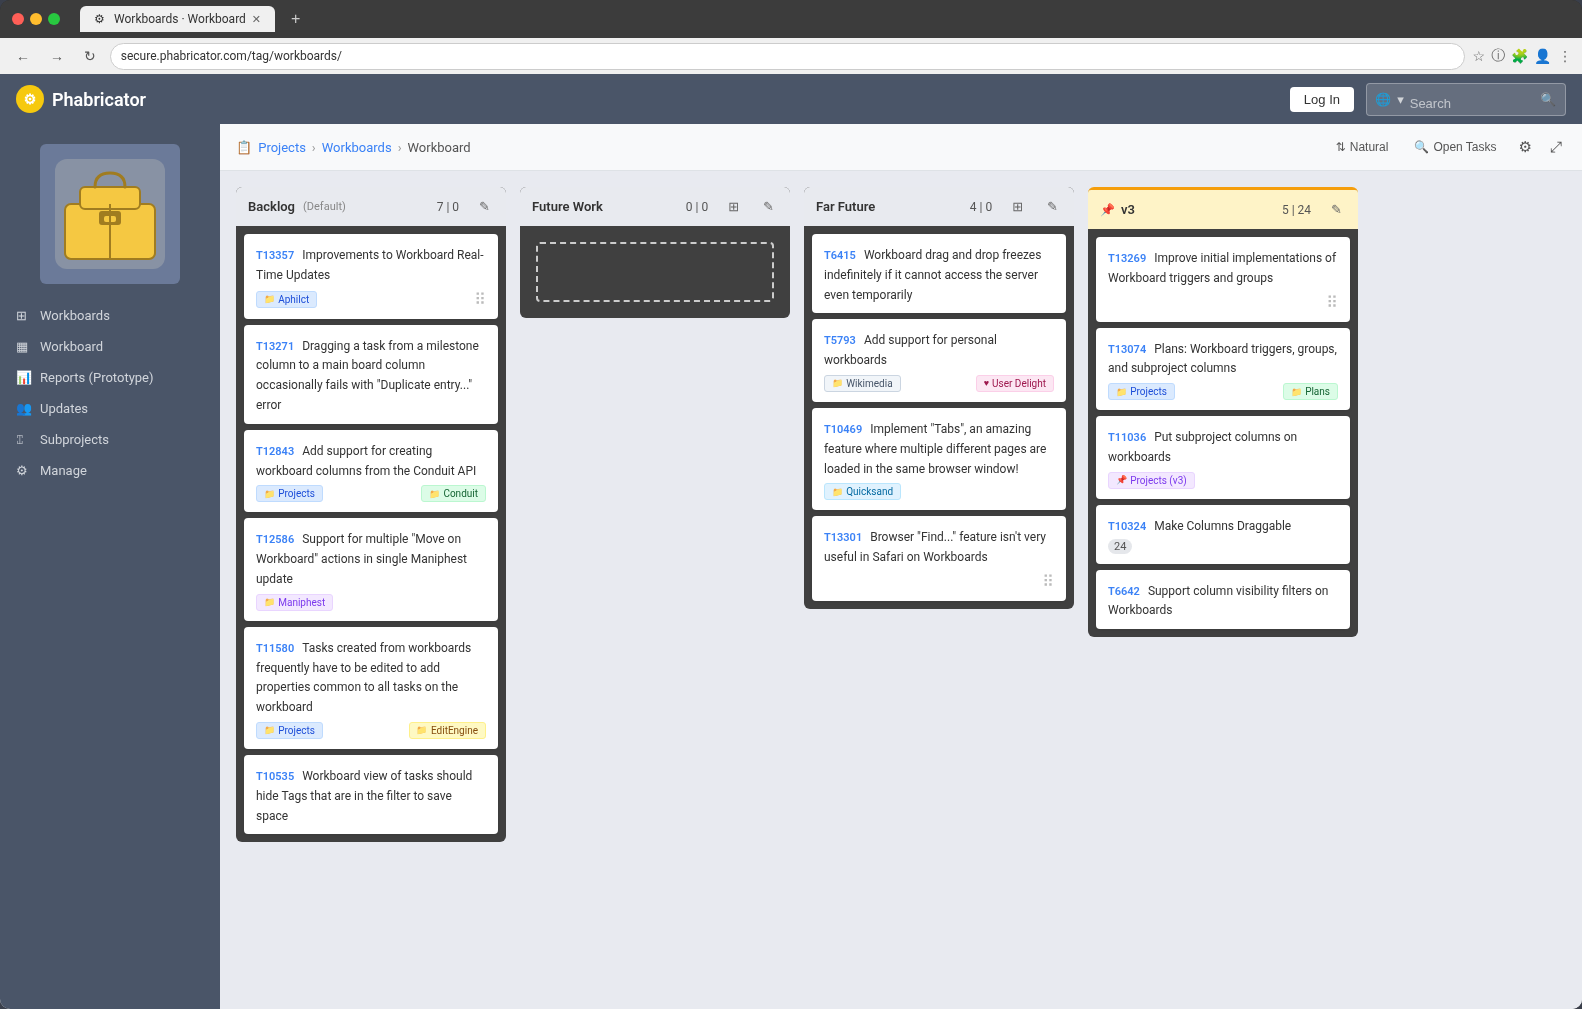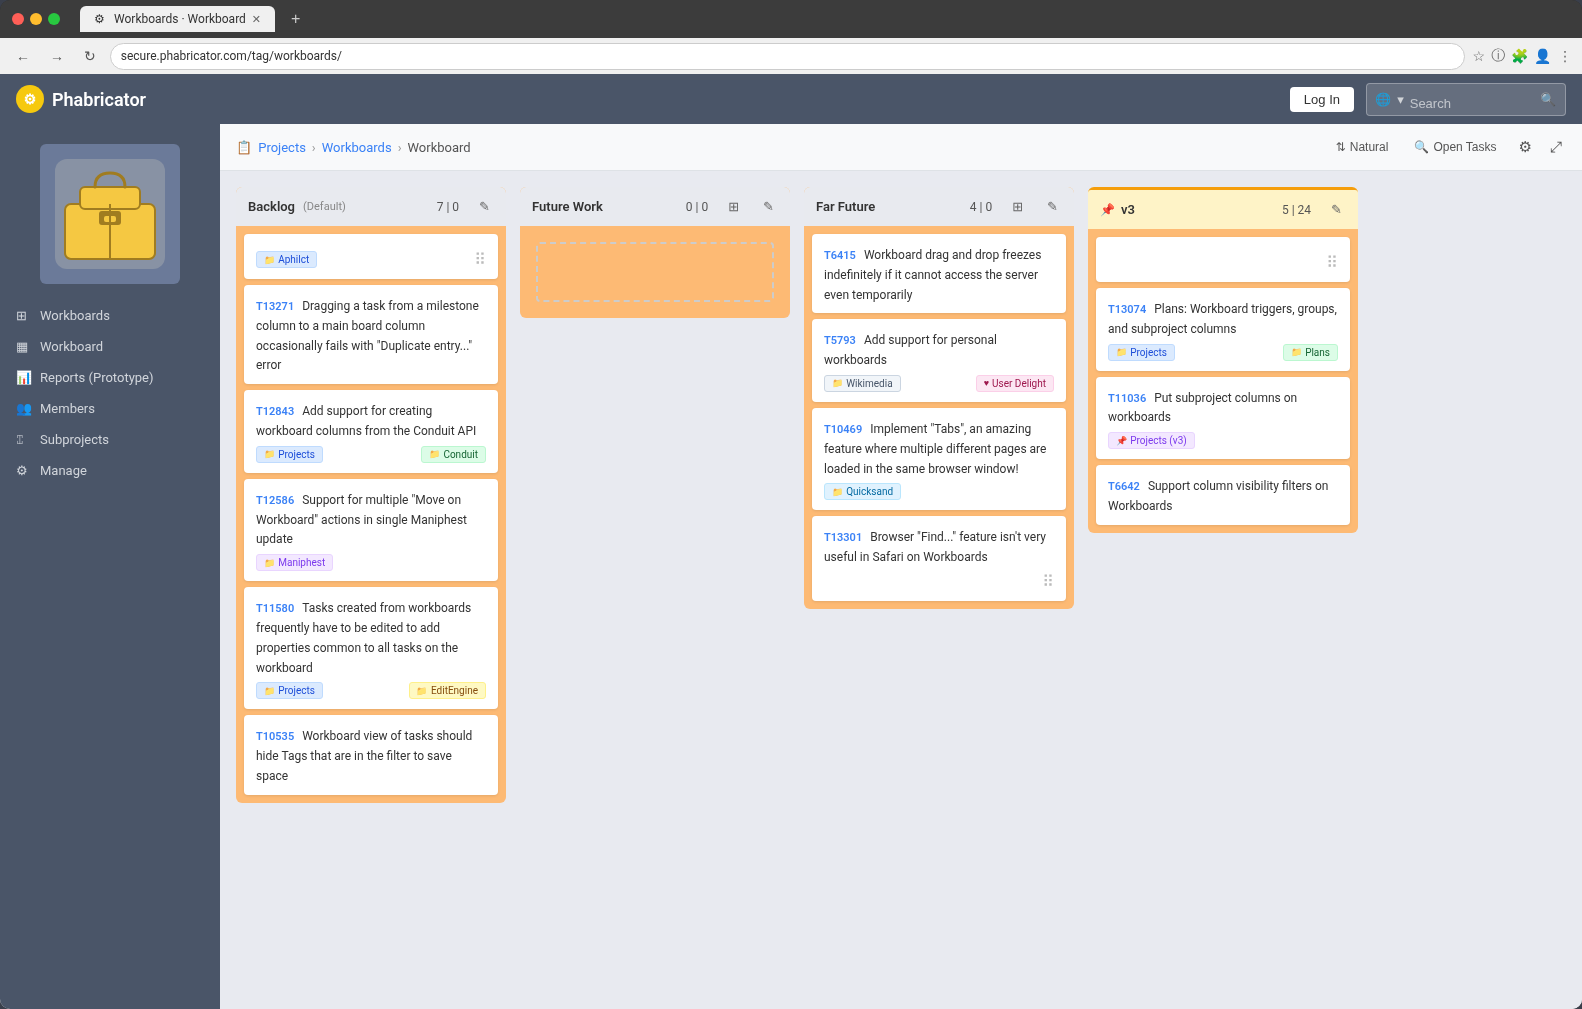--- a/index.html
+++ b/index.html
@@ -52,21 +52,21 @@
     .breadcrumb a { color: #3b82f6; text-decoration: none; }
     .breadcrumb-sep { color: #999; }
     .content-toolbar { display: flex; align-items: center; gap: 10px; }
     .toolbar-btn { background: none; border: none; font-size: 12px; color: #555; cursor: pointer; display: flex; align-items: center; gap: 4px; padding: 4px 8px; border-radius: 3px; }
     .toolbar-icon-btn { background: none; border: none; color: #555; cursor: pointer; font-size: 15px; padding: 4px; }
 
     
     .boards-container { flex: 1; overflow-x: auto; overflow-y: hidden; padding: 16px; display: flex; gap: 14px; align-items: flex-start; }
 
     
-    .board-column { width: 270px; flex-shrink: 0; background: #fdba74; border-radius: 6px; display: flex; flex-direction: column; max-height: calc(100vh - 200px); }
+    .board-column { width: 270px; flex-shrink: 0; background: #404040; border-radius: 6px; display: flex; flex-direction: column; max-height: calc(100vh - 200px); }
     .board-column.v3 { width: 270px; border-top: 3px solid #f59e0b; }
     .column-header { padding: 10px 12px; display: flex; align-items: center; justify-content: space-between; background: #e8eaef; border-radius: 6px 6px 0 0; flex-shrink: 0; }
     .column-title { font-size: 13px; font-weight: 600; color: #333; display: flex; align-items: center; gap: 4px; }
     .column-subtitle { font-size: 11px; color: #888; font-weight: normal; margin-left: 4px; }
     .column-count { font-size: 12px; color: #555; }
     .column-actions { display: flex; gap: 16px; align-items: center; }
     .col-action-btn { background: none; border: none; color: #666; cursor: pointer; font-size: 13px; padding: 2px 4px; }
     .column-body { flex: 1; overflow-y: auto; padding: 8px; display: flex; flex-direction: column; gap: 6px; }
 
     
@@ -182,21 +182,21 @@
         <div class="sidebar-item">
           <span class="s-icon">▦</span>
           <span>Workboard</span>
         </div>
         <div class="sidebar-item">
           <span class="s-icon">📊</span>
           <span>Reports (Prototype)</span>
         </div>
         <div class="sidebar-item">
           <span class="s-icon">👥</span>
-          <span>Members</span>
+          <span>Updates</span>
         </div>
         <div class="sidebar-item">
           <span class="s-icon">⑄</span>
           <span>Subprojects</span>
         </div>
         <div class="sidebar-item">
           <span class="s-icon">⚙</span>
           <span>Manage</span>
         </div>
       </div>
@@ -237,20 +237,24 @@
               <div class="column-actions">
                 <span class="column-count">
                   <span>7</span> | <span>0</span>
                 </span>
                 <button class="col-action-btn">✎</button>
               </div>
             </div>
             <div class="column-body">
 
               <div class="task-card">
+                <div>
+                  <span class="task-id">T13357</span>
+                  <span class="task-title">Improvements to Workboard Real-Time Updates</span>
+                </div>
                 <div class="task-tags">
                   <span class="task-tag tag-projects"><span class="tag-icon">📁</span> Aphilct</span>
                   <span class="drag-icon">⠿</span>
                 </div>
               </div>
 
               <div class="task-card">
                 <div>
                   <span class="task-id">T13271</span>
                   <span class="task-title">Dragging a task from a milestone column to a main board column occasionally fails with "Duplicate entry..." error</span>
@@ -381,20 +385,24 @@
               <div class="column-actions">
                 <span class="column-count">
                   <span>5</span> | <span>24</span>
                 </span>
                 <button class="col-action-btn">✎</button>
               </div>
             </div>
             <div class="column-body">
 
               <div class="task-card">
+                <div>
+                  <span class="task-id">T13269</span>
+                  <span class="task-title">Improve initial implementations of Workboard triggers and groups</span>
+                </div>
                 <div class="task-tags">
                   <span class="drag-icon" style="margin-left:auto;">⠿</span>
                 </div>
               </div>
 
               <div class="task-card">
                 <div>
                   <span class="task-id">T13074</span>
                   <span class="task-title">Plans: Workboard triggers, groups, and subproject columns</span>
                 </div>
@@ -407,20 +415,29 @@
               <div class="task-card">
                 <div>
                   <span class="task-id">T11036</span>
                   <span class="task-title">Put subproject columns on workboards</span>
                 </div>
                 <div class="task-tags">
                   <span class="task-tag tag-v3"><span class="tag-icon">📌</span> Projects (v3)</span>
                 </div>
               </div>
 
+              <div class="task-card">
+                <div>
+                  <span class="task-id">T10324</span>
+                  <span class="task-title">Make Columns Draggable</span>
+                </div>
+                <div>
+                  <span class="num-badge">24</span>
+                </div>
+              </div>
 
               <div class="task-card">
                 <div>
                   <span class="task-id">T6642</span>
                   <span class="task-title">Support column visibility filters on Workboards</span>
                 </div>
               </div>
             </div>
           </div>
 

